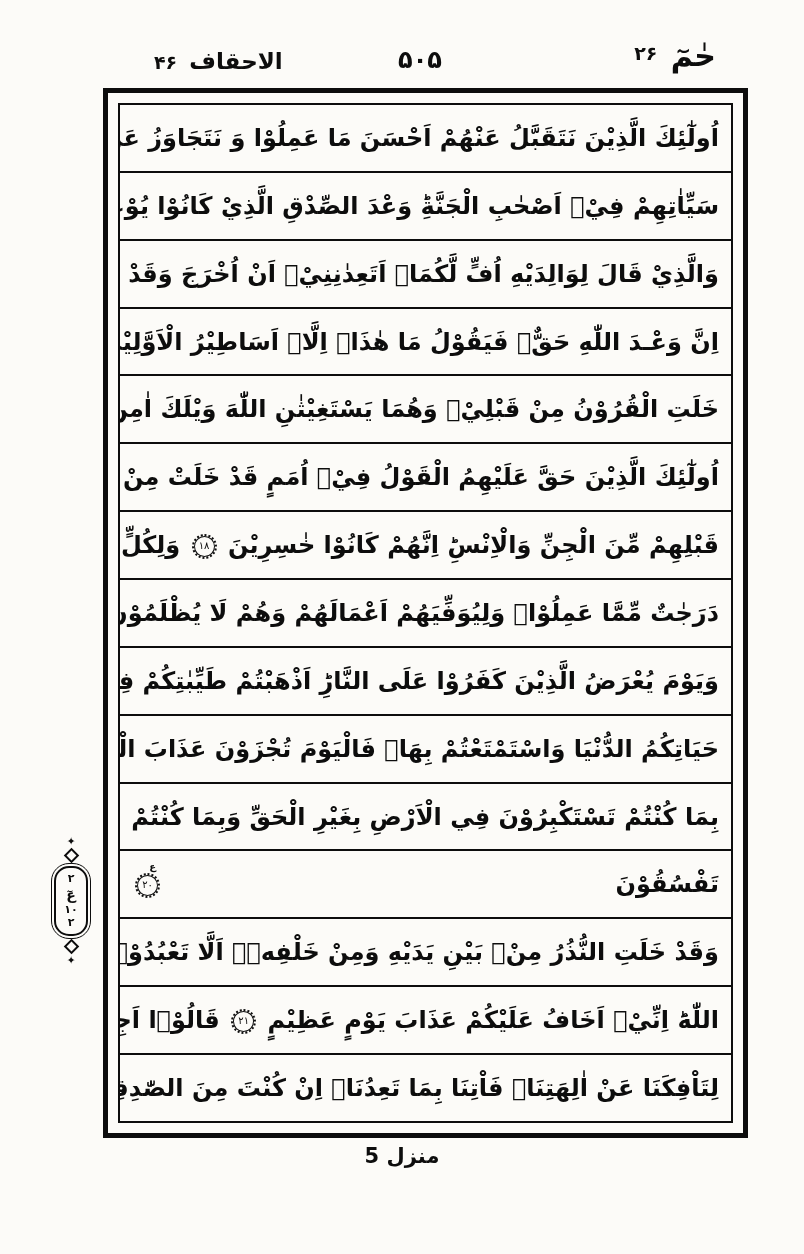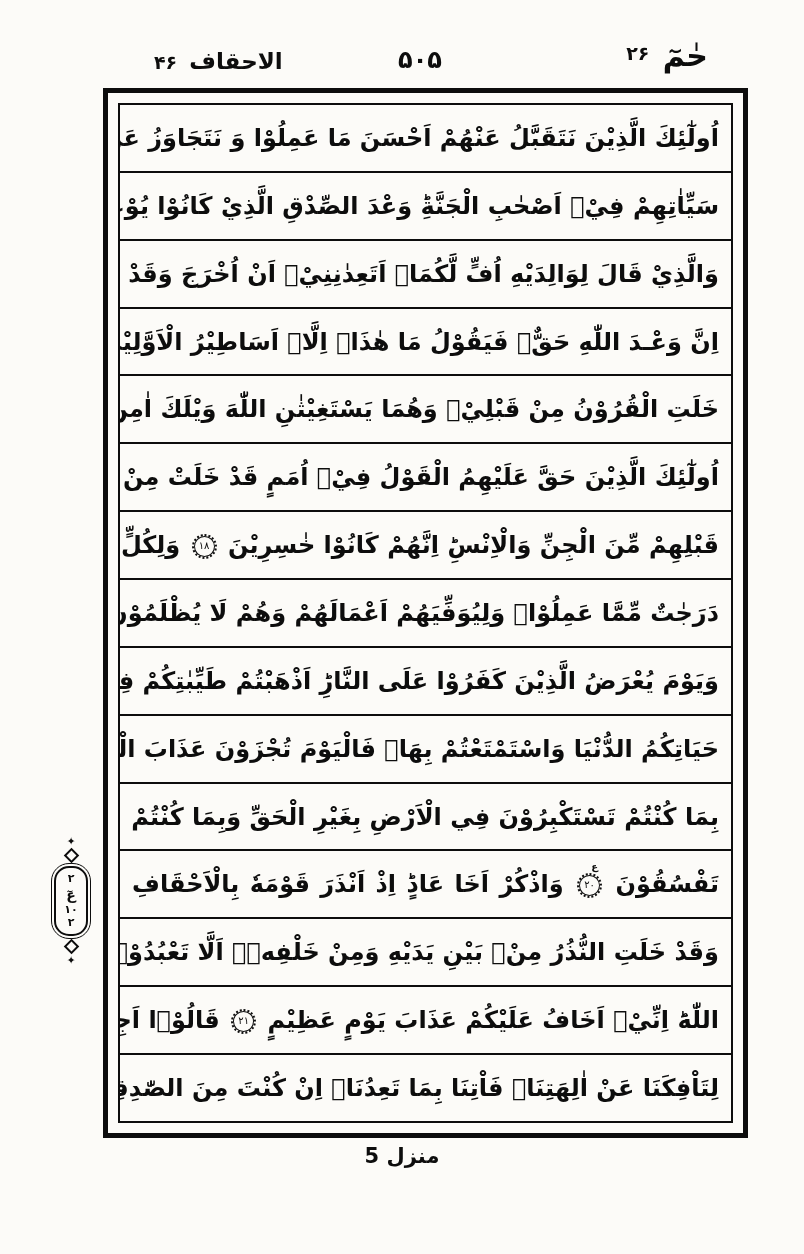--- a/index.html
+++ b/index.html
@@ -15,21 +15,21 @@
     position:relative;
     overflow:hidden;
   }
   .page{position:absolute;inset:0;}
 
   
   .hdr-item{position:absolute;font-weight:bold;white-space:nowrap;direction:rtl;margin-left:36px;}
   .hdr-left{top:48px;left:118px;font-size:23px;}
   .hdr-left .surah-num{font-size:19px;padding-right:4px;}
   .hdr-center{top:46px;left:0;right:0;text-align:center;font-size:24px;letter-spacing:2px;}
-  .hdr-right{top:38px;right:96px;font-size:30px;}
+  .hdr-right{top:38px;right:88px;font-size:30px;}
   .hdr-right .para-num{font-size:19px;vertical-align:6px;padding-right:3px;}
 
   
   .frame-outer{
     position:absolute;top:88px;left:103px;width:645px;height:1050px;
     border:5px solid var(--ink);
     background:var(--paper);
     padding:10px;
   }
   .frame-inner{
@@ -138,21 +138,21 @@
         <div class="qrow"><span class="qtext">قَبْلِهِمْ مِّنَ الْجِنِّ وَالْاِنْسِؕ اِنَّهُمْ كَانُوْا خٰسِرِيْنَ</span> <span class="ayah">
             <span class="ayah-num">۱۸</span>
           </span> <span class="qtext">وَلِكُلٍّ</span> </div>
         <div class="qrow"><span class="qtext">دَرَجٰتٌ مِّمَّا عَمِلُوْاۚ وَلِيُوَفِّيَهُمْ اَعْمَالَهُمْ وَهُمْ لَا يُظْلَمُوْنَ</span>  </div>
         <div class="qrow"><span class="qtext">وَيَوْمَ يُعْرَضُ الَّذِيْنَ كَفَرُوْا عَلَى النَّارِؕ اَذْهَبْتُمْ طَيِّبٰتِكُمْ فِيْ</span> </div>
         <div class="qrow"><span class="qtext">حَيَاتِكُمُ الدُّنْيَا وَاسْتَمْتَعْتُمْ بِهَاۚ فَالْيَوْمَ تُجْزَوْنَ عَذَابَ الْهُوْنِ</span> </div>
         <div class="qrow"><span class="qtext">بِمَا كُنْتُمْ تَسْتَكْبِرُوْنَ فِي الْاَرْضِ بِغَيْرِ الْحَقِّ وَبِمَا كُنْتُمْ</span> </div>
         <div class="qrow"><span class="qtext">تَفْسُقُوْنَ</span> <span class="ayah">
             <span class="ayah-num">۲۰</span>
             <span class="ayah-above">ع</span>
-          </span> <span class="qtext">وَاذْكُرْ اَخَا عَادٍؕ اِذْ اَنْذَرَ قَوْمَهٗ بِالْاَحْقَافِ</span> </div>
+          </span>  </div>
         <div class="qrow"><span class="qtext">وَقَدْ خَلَتِ النُّذُرُ مِنْۢ بَيْنِ يَدَيْهِ وَمِنْ خَلْفِهٖۤ اَلَّا تَعْبُدُوْۤا اِلَّاۤ</span> </div>
         <div class="qrow"><span class="qtext">اللّٰهَؕ اِنِّيْۤ اَخَافُ عَلَيْكُمْ عَذَابَ يَوْمٍ عَظِيْمٍ</span> <span class="ayah">
             <span class="ayah-num">۲۱</span>
           </span> <span class="qtext">قَالُوْۤا اَجِئْتَنَا</span> </div>
         <div class="qrow"><span class="qtext">لِتَاْفِكَنَا عَنْ اٰلِهَتِنَاۚ فَاْتِنَا بِمَا تَعِدُنَاۤ اِنْ كُنْتَ مِنَ الصّٰدِقِيْنَ</span>  </div>
       </div>
   </div>
 
   <div class="footer">منزل 5</div>
 

